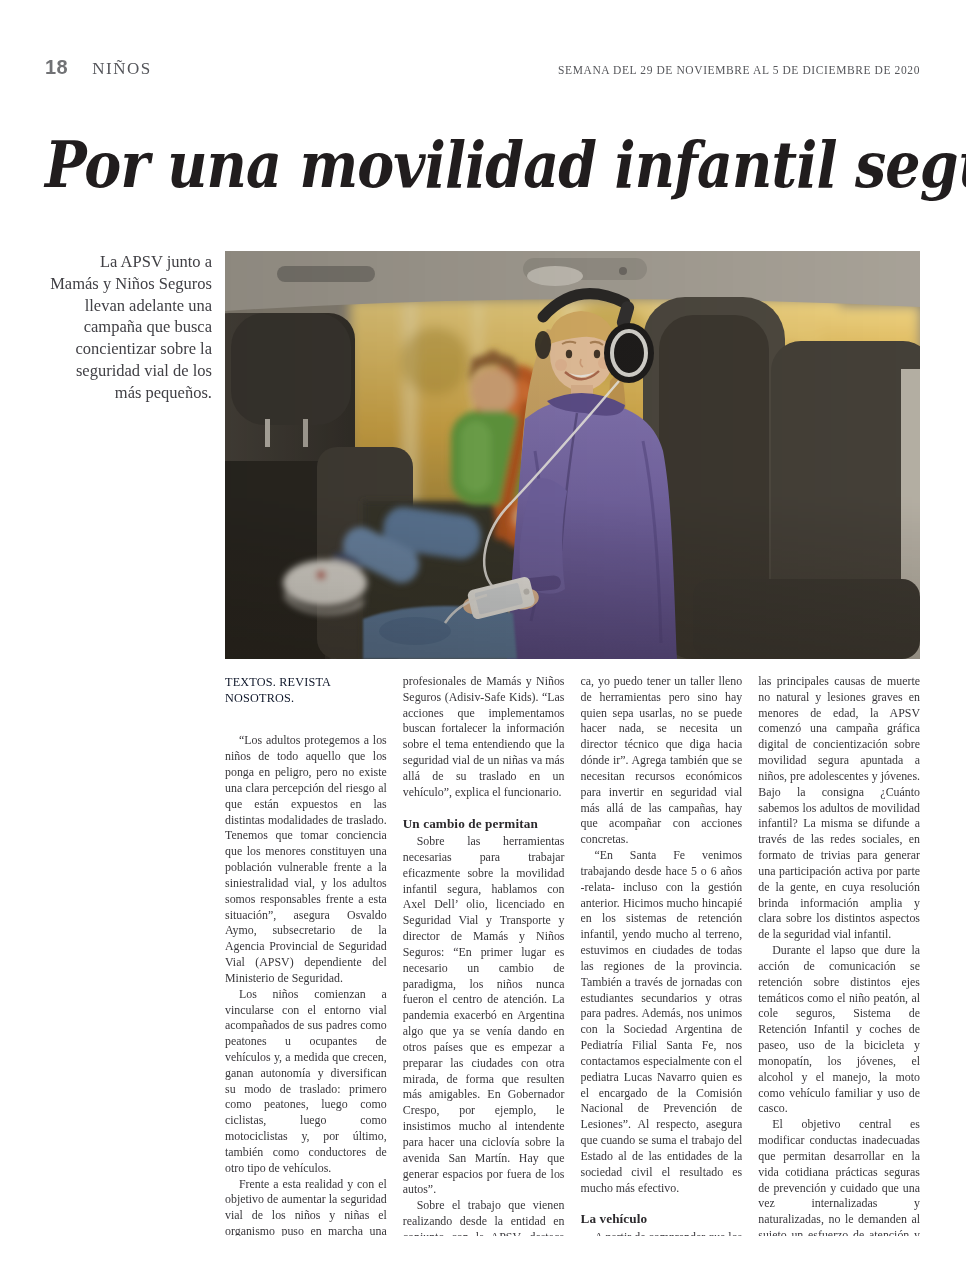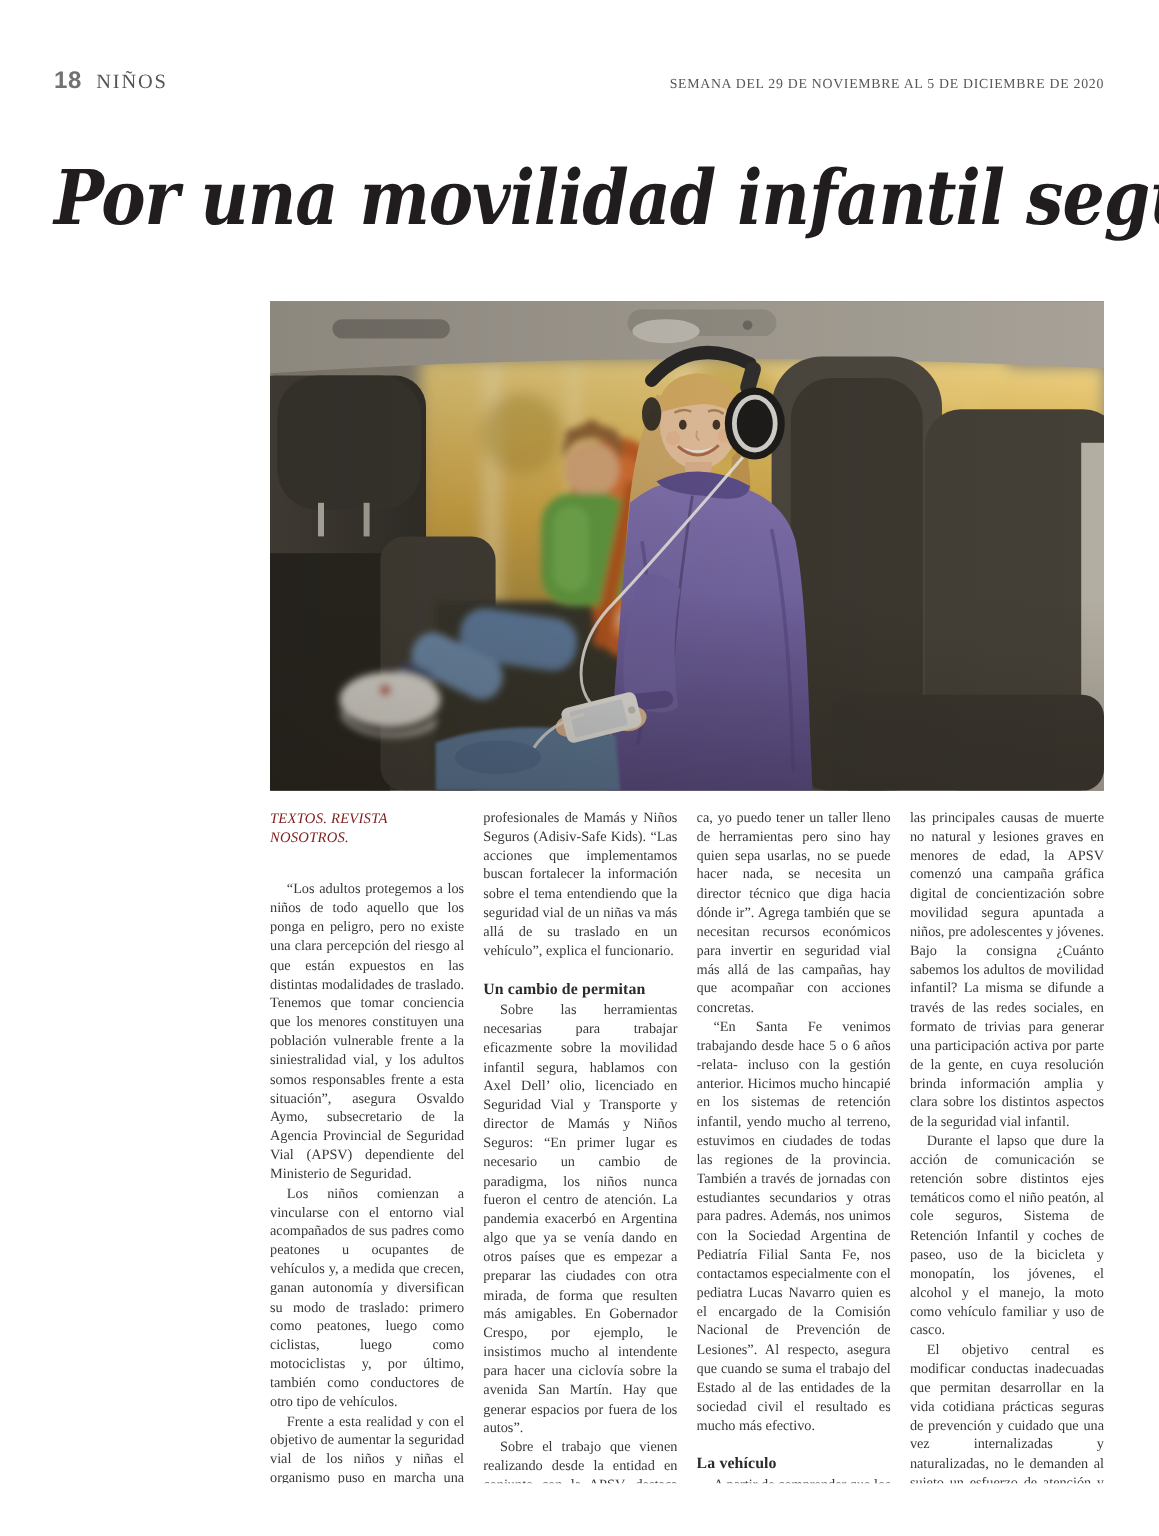--- a/index.html
+++ b/index.html
@@ -7,21 +7,21 @@
   .page {
     position: relative; width: 966px; height: 1280px; margin: 0 auto;
     background: #ffffff; overflow: hidden;
     font-family: "Liberation Serif", serif; color: #39373a;
   }
   
   .pageheader {
     position: absolute; left: 45px; right: 46px; top: 56px;
     display: flex; justify-content: space-between; align-items: baseline;
   }
-  .kicker { display: flex; align-items: baseline; gap: 12px; }
+  .kicker { display: flex; align-items: baseline; gap: 24px; }
   .page-number {
     font-family: "Liberation Sans", sans-serif; font-weight: 700;
     font-size: 20px; color: #717275; letter-spacing: .5px;
   }
   .section-name {
     font-family: "Liberation Serif", serif; font-weight: 400;
     font-size: 17px; color: #54555a; letter-spacing: 1.5px;
   }
   .dateline {
     font-family: "Liberation Serif", serif; font-size: 11.5px;
@@ -50,22 +50,22 @@
   .columns {
     position: absolute; left: 225px; top: 674px; width: 695px; height: 562px;
     display: flex; gap: 16px;
   }
   .col {
     flex: 1 1 0; overflow: hidden;
     font-size: 11.9px; line-height: 1.33; text-align: justify;
     color: #38363a; hyphens: auto;
   }
   .col .byline {
-    font-style: italic; font-size: 12.2px; letter-spacing: .2px;
-    color: #7f1d1d; margin-bottom: 27px; text-align: left;
+    font-size: 12.2px; letter-spacing: .2px;
+    color: #0f172a; margin-bottom: 27px; text-align: left;
   }
   .col p { margin: 0; }
   .col p.indent { text-indent: 14px; }
   .col h3 {
     font-size: 13.2px; font-weight: 700; color: #2c2a2d;
     margin: 14px 0 2px; text-align: left; letter-spacing: .1px;
   }
 </style>
 </head>
 <body>
@@ -75,20 +75,21 @@
   <header class="pageheader">
     <div class="kicker">
       <span class="page-number">18</span>
       <span class="section-name">NIÑOS</span>
     </div>
     <div class="dateline">SEMANA DEL 29 DE NOVIEMBRE AL 5 DE DICIEMBRE DE 2020</div>
   </header>
 
   <h1 class="headline">Por una movilidad infantil segura</h1>
 
+  <aside class="lead">La APSV junto a Mamás y Niños Seguros llevan adelante una campaña que busca concientizar sobre la seguridad vial de los más pequeños.</aside>
 
   <figure class="photo">
     <svg viewBox="0 0 695 408" width="695" height="408" role="img">
       <defs>
         <linearGradient id="winG" x1="0" y1="0" x2="0" y2="1">
           <stop offset="0" stop-color="#efd483"></stop>
             <stop offset=".5" stop-color="#d4a946"></stop>
             <stop offset="1" stop-color="#937c3a"></stop>
         </linearGradient>
         <linearGradient id="purG" x1="0" y1="0" x2="0" y2="1">

